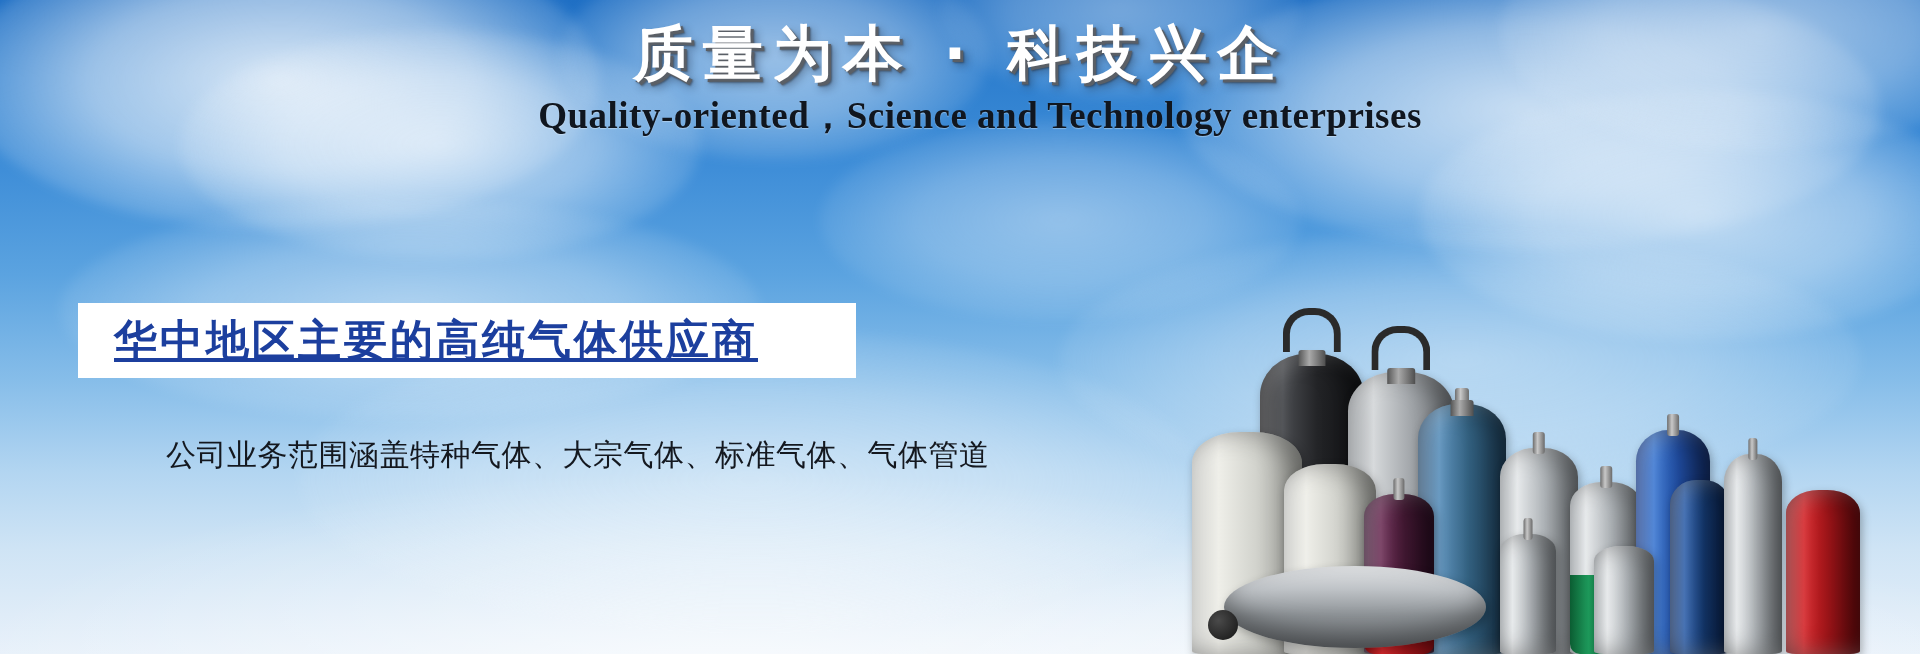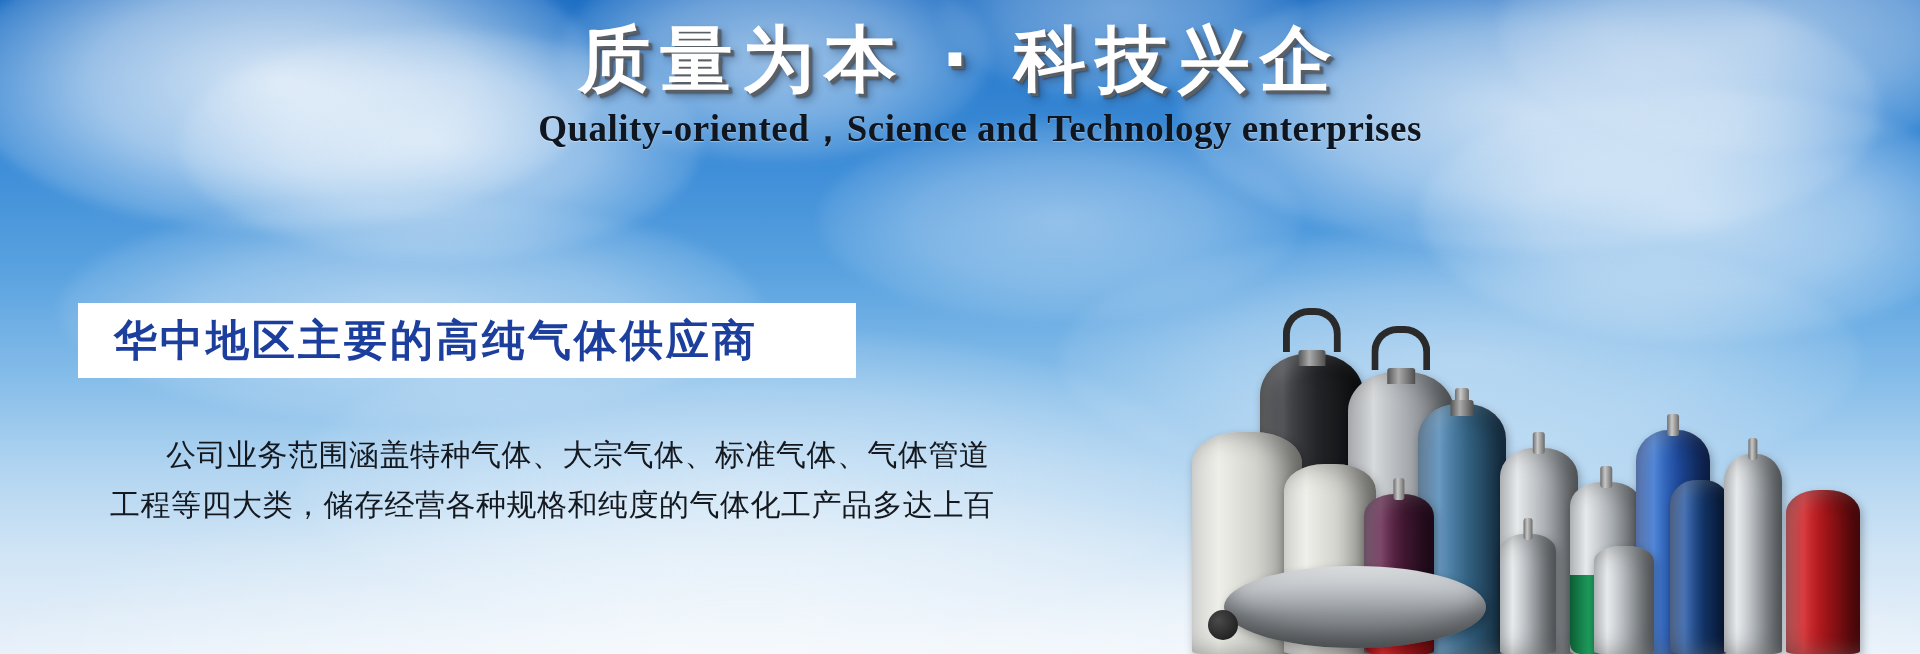--- a/index.html
+++ b/index.html
@@ -57,21 +57,21 @@
     position:absolute;
     left:0; right:0;
     top:22px;
     text-align:center;
     z-index:6;
   }
   .headline {
     display:inline-block;
     font-family:"DejaVu Sans","Liberation Sans",sans-serif;
     font-weight:700;
-    font-size:72px;
+    font-size:60px;
     line-height:1.05;
     letter-spacing:10px;
     color:#ffffff;
     text-shadow:
        3px 3px 0 #5a5f66,
        4px 4px 2px rgba(40,45,55,0.55),
        6px 6px 8px rgba(20,30,50,0.40);
     white-space:nowrap;
   }
   .sub-en {
@@ -99,20 +99,21 @@
     z-index:6;
   }
   .tagline-text {
     font-family:"DejaVu Sans","Liberation Sans",sans-serif;
     font-weight:700;
     font-size:43px;
     letter-spacing:3px;
     color:#1c3f9e;
     padding-left:36px;
     white-space:nowrap;
+    text-decoration:underline;
   }
 
   
   .paragraph {
     position:absolute;
     left:78px;
     top:430px;
     width:800px;
     z-index:6;
     font-family:"DejaVu Serif","Liberation Serif",serif;
@@ -218,21 +219,20 @@
     <div class="headline">质量为本 · 科技兴企</div>
     <div class="sub-en">Quality-oriented，Science and Technology enterprises</div>
   </div>
 
   <div class="tagline-box">
     <span class="tagline-text">华中地区主要的高纯气体供应商</span>
   </div>
 
   <div class="paragraph">
     <p class="indent">公司业务范围涵盖特种气体、大宗气体、标准气体、气体管道</p>
-    <p>工程等四大类，储存经营各种规格和纯度的气体化工产品多达上百</p>
   </div>
 
   <div class="product-area">
 
     <div class="cyl f-black" style="left:60px; width:104px; height:300px;">
       <div class="handle"></div>
       <div class="neck"></div>
     </div>
 
     <div class="cyl f-grey" style="left:148px; width:106px; height:282px;">

